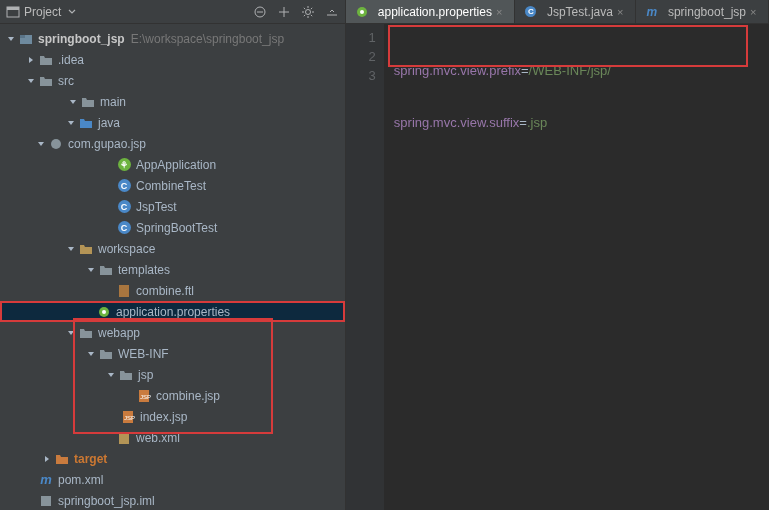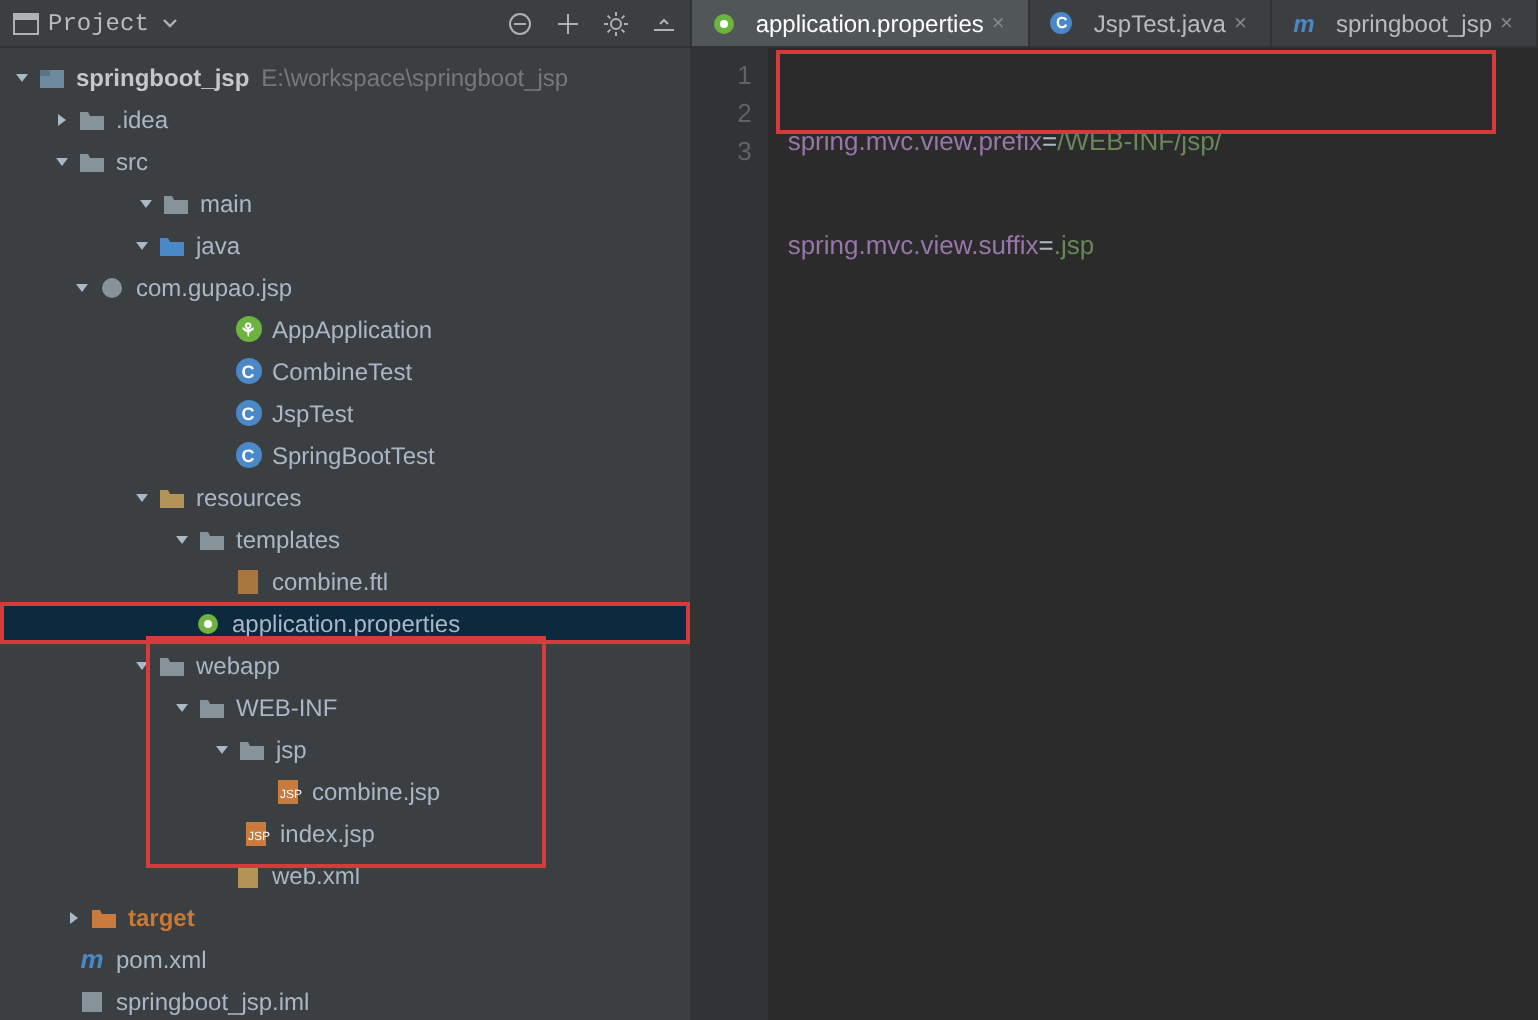--- a/index.html
+++ b/index.html
@@ -3,21 +3,21 @@
 <meta charset="utf-8">
 <style>
 * { margin: 0; padding: 0; box-sizing: border-box; font-family: "Segoe UI", Arial, sans-serif; }
 body { background: #2b2b2b; color: #a9b7c6; font-size: 12px; overflow: hidden; width: 769px; height: 510px; }
 .container { display: flex; width: 100%; height: 100%; }
 .sidebar { width: 348px; background: #3c3f41; display: flex; flex-direction: column; border-right: 1px solid #323232; }
 .toolbar { height: 24px; background: #3c3f41; border-bottom: 1px solid #323232; display: flex; align-items: center; padding: 0 6px; gap: 8px; }
 .toolbar-left { display: flex; align-items: center; gap: 4px; }
 .toolbar-right { margin-left: auto; display: flex; align-items: center; gap: 10px; color: #afb1b3; }
 .toolbar-icon { width: 14px; height: 14px; display: inline-flex; align-items: center; justify-content: center; color: #afb1b3; }
-.toolbar-label { color: #bbbbbb; font-size: 12px; font-family: Liberation Mono, monospace; }
+.toolbar-label { color: #bbbbbb; font-size: 12px; }
 .tree { flex: 1; overflow: auto; padding: 4px 0; }
 .tree-row { display: flex; align-items: center; height: 21px; white-space: nowrap; cursor: default; }
 .tree-row.selected { background: #0d293e; }
 .tree-row.highlight-box { outline: 2px solid #d63b3b; outline-offset: -2px; }
 .arrow { width: 10px; height: 10px; display: inline-block; margin-right: 2px; }
 .icon { width: 16px; height: 16px; display: inline-flex; align-items: center; justify-content: center; margin-right: 4px; }
 .label { color: #a9b7c6; }
 .label.bold { font-weight: bold; color: #c7c7c7; }
 .label.dim { color: #787878; margin-left: 6px; }
 .label.orange { color: #cc7832; font-weight: bold; }
@@ -202,21 +202,21 @@
         <span class="arrow">
             <svg width="10" height="10">
               <path d="M2 3 L8 3 L5 7 Z" fill="#a9b7c6"></path>
             </svg>
           </span>
         <span class="icon">
             <svg width="14" height="14">
               <path d="M1 3 L5 3 L6 5 L13 5 L13 12 L1 12 Z" fill="#b39456"></path>
             </svg>
           </span>
-        <span class="label">resources</span>
+        <span class="label">workspace</span>
       </div>
 
       <div class="tree-row" style="padding-left:86px">
         <span class="arrow">
             <svg width="10" height="10">
               <path d="M2 3 L8 3 L5 7 Z" fill="#a9b7c6"></path>
             </svg>
           </span>
         <span class="icon folder-icon">
             <svg width="14" height="14">
@@ -306,21 +306,21 @@
 
       <div class="tree-row" style="padding-left:116px">
         <span class="icon">
             <svg width="14" height="14">
               <rect x="2" y="1" width="10" height="12" fill="#b39456"></rect>
             </svg>
           </span>
         <span class="label">web.xml</span>
       </div>
 
-      <div class="tree-row" style="padding-left:32px">
+      <div class="tree-row" style="padding-left:42px">
         <span class="arrow">
             <svg width="10" height="10">
               <path d="M3 2 L7 5 L3 8 Z" fill="#a9b7c6"></path>
             </svg>
           </span>
         <span class="icon folder-orange-icon">
             <svg width="14" height="14">
               <path d="M1 3 L5 3 L6 5 L13 5 L13 12 L1 12 Z" fill="#c97b3e"></path>
             </svg>
           </span>

